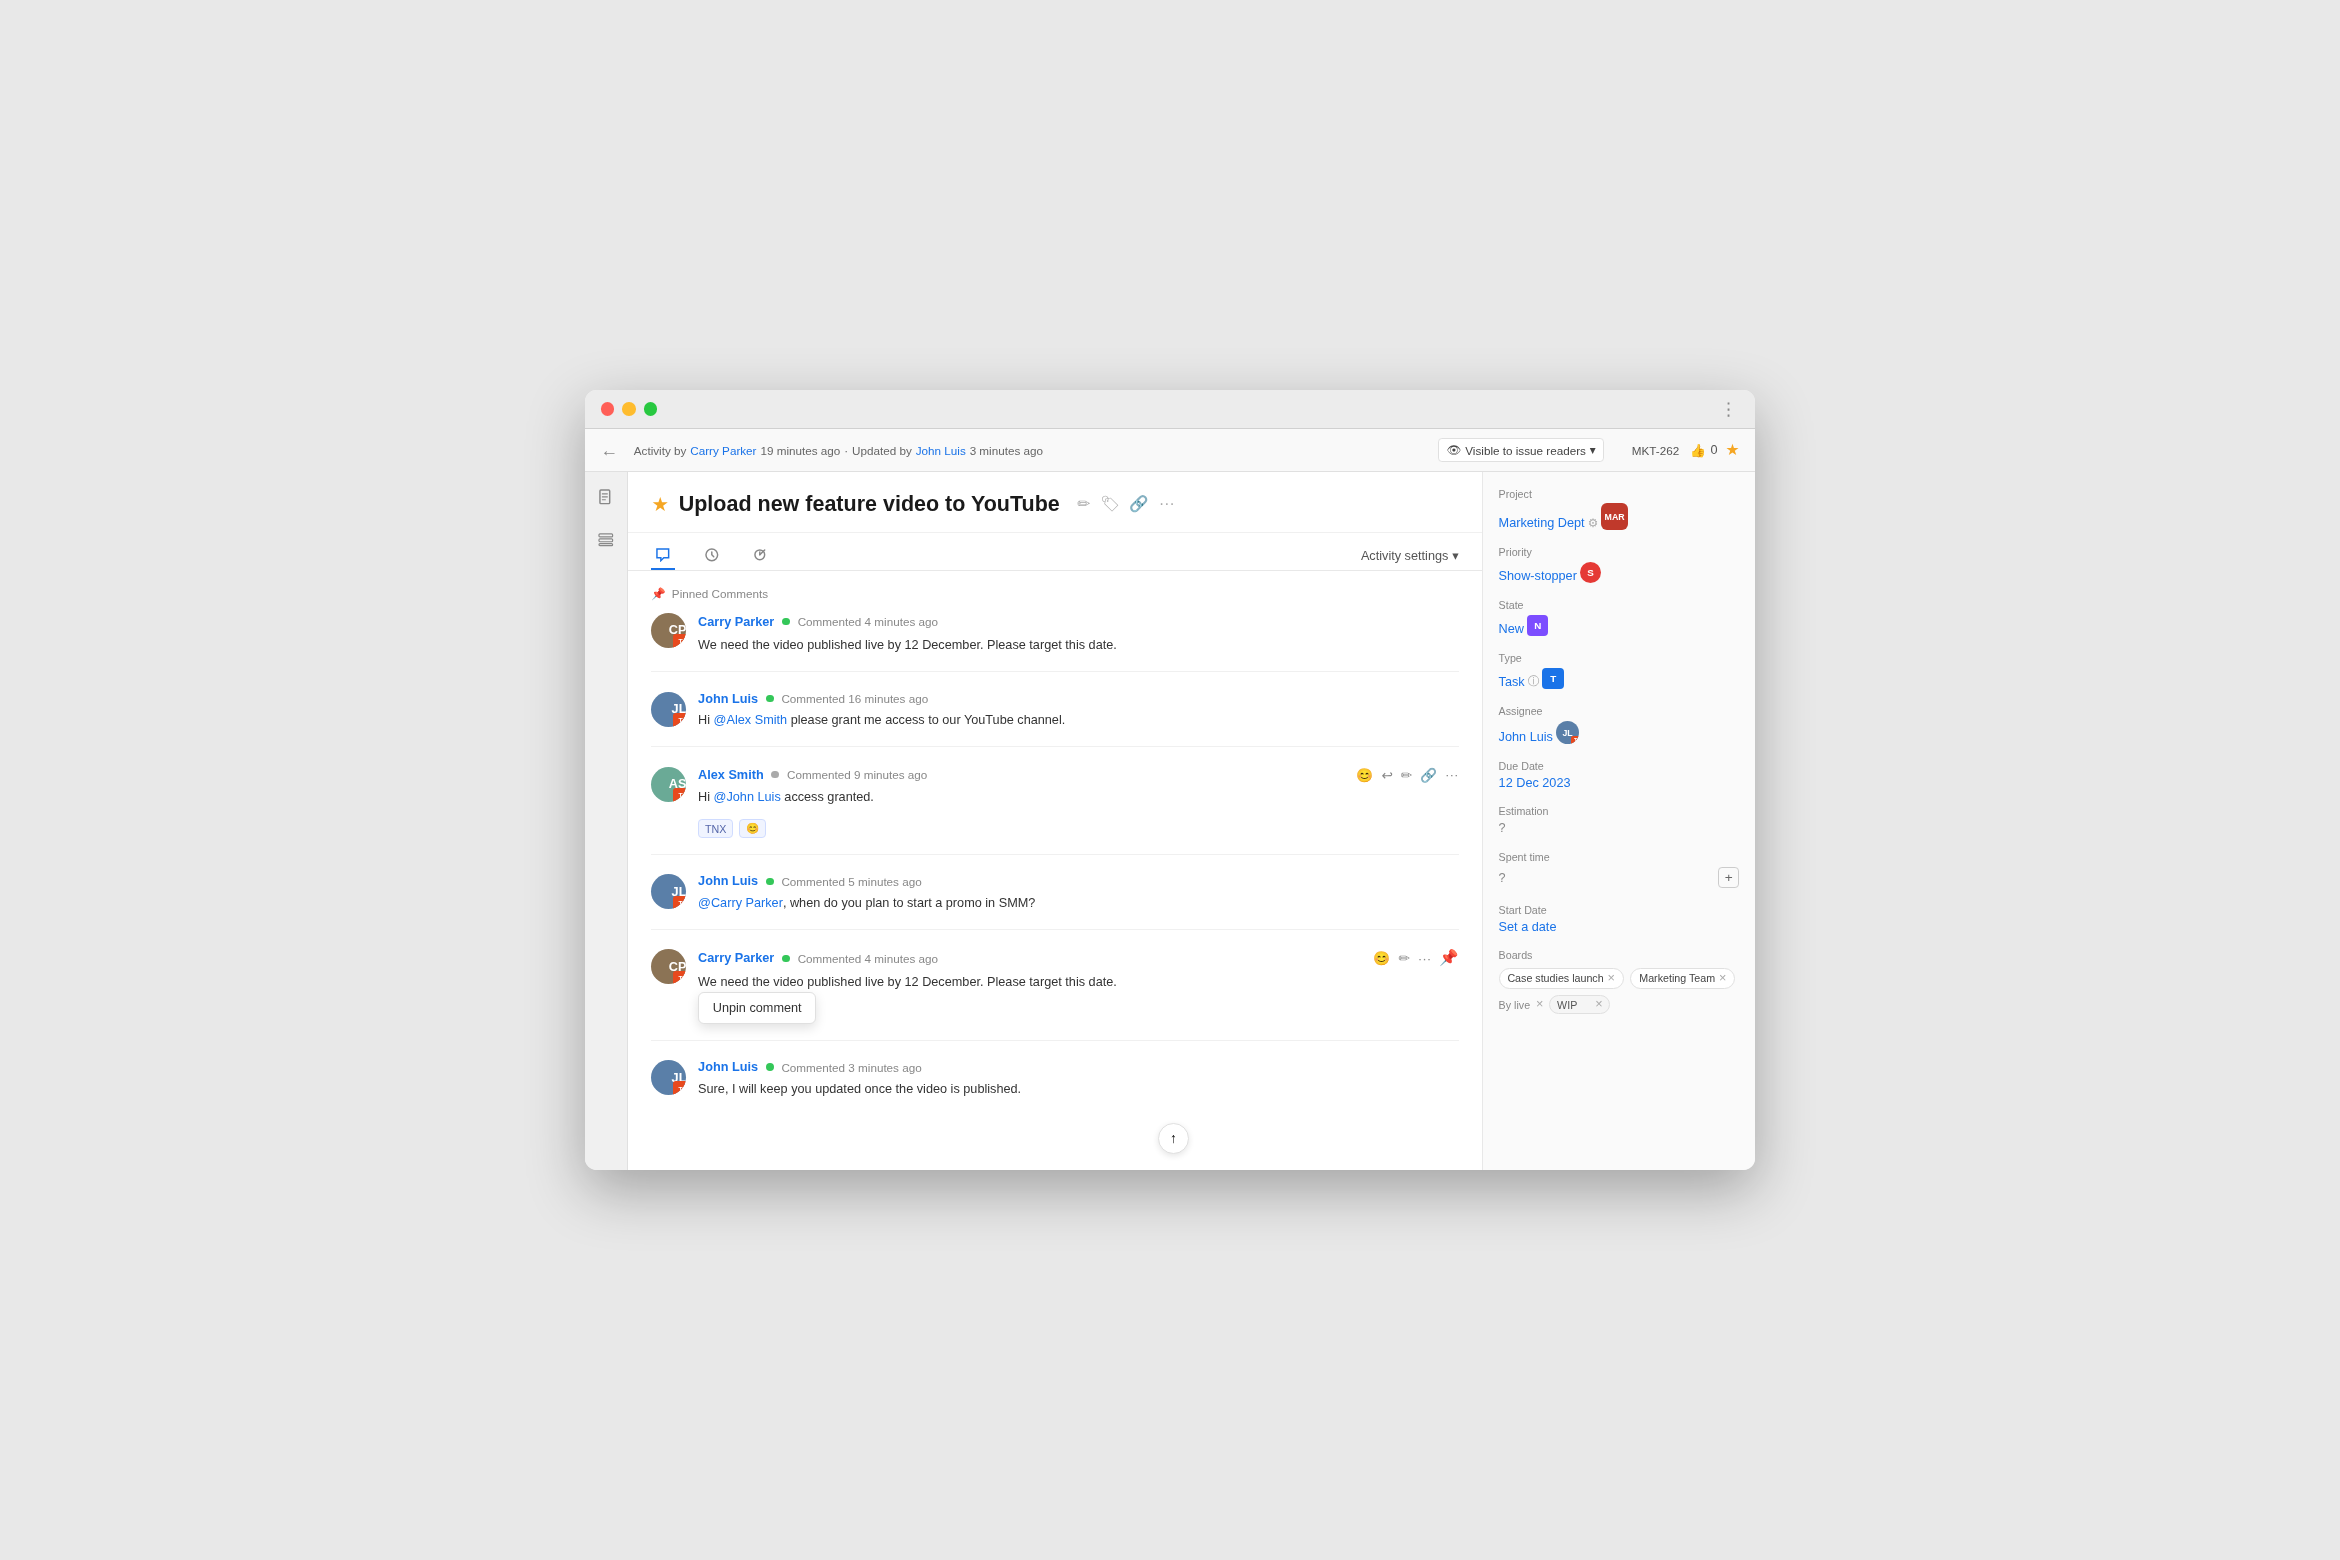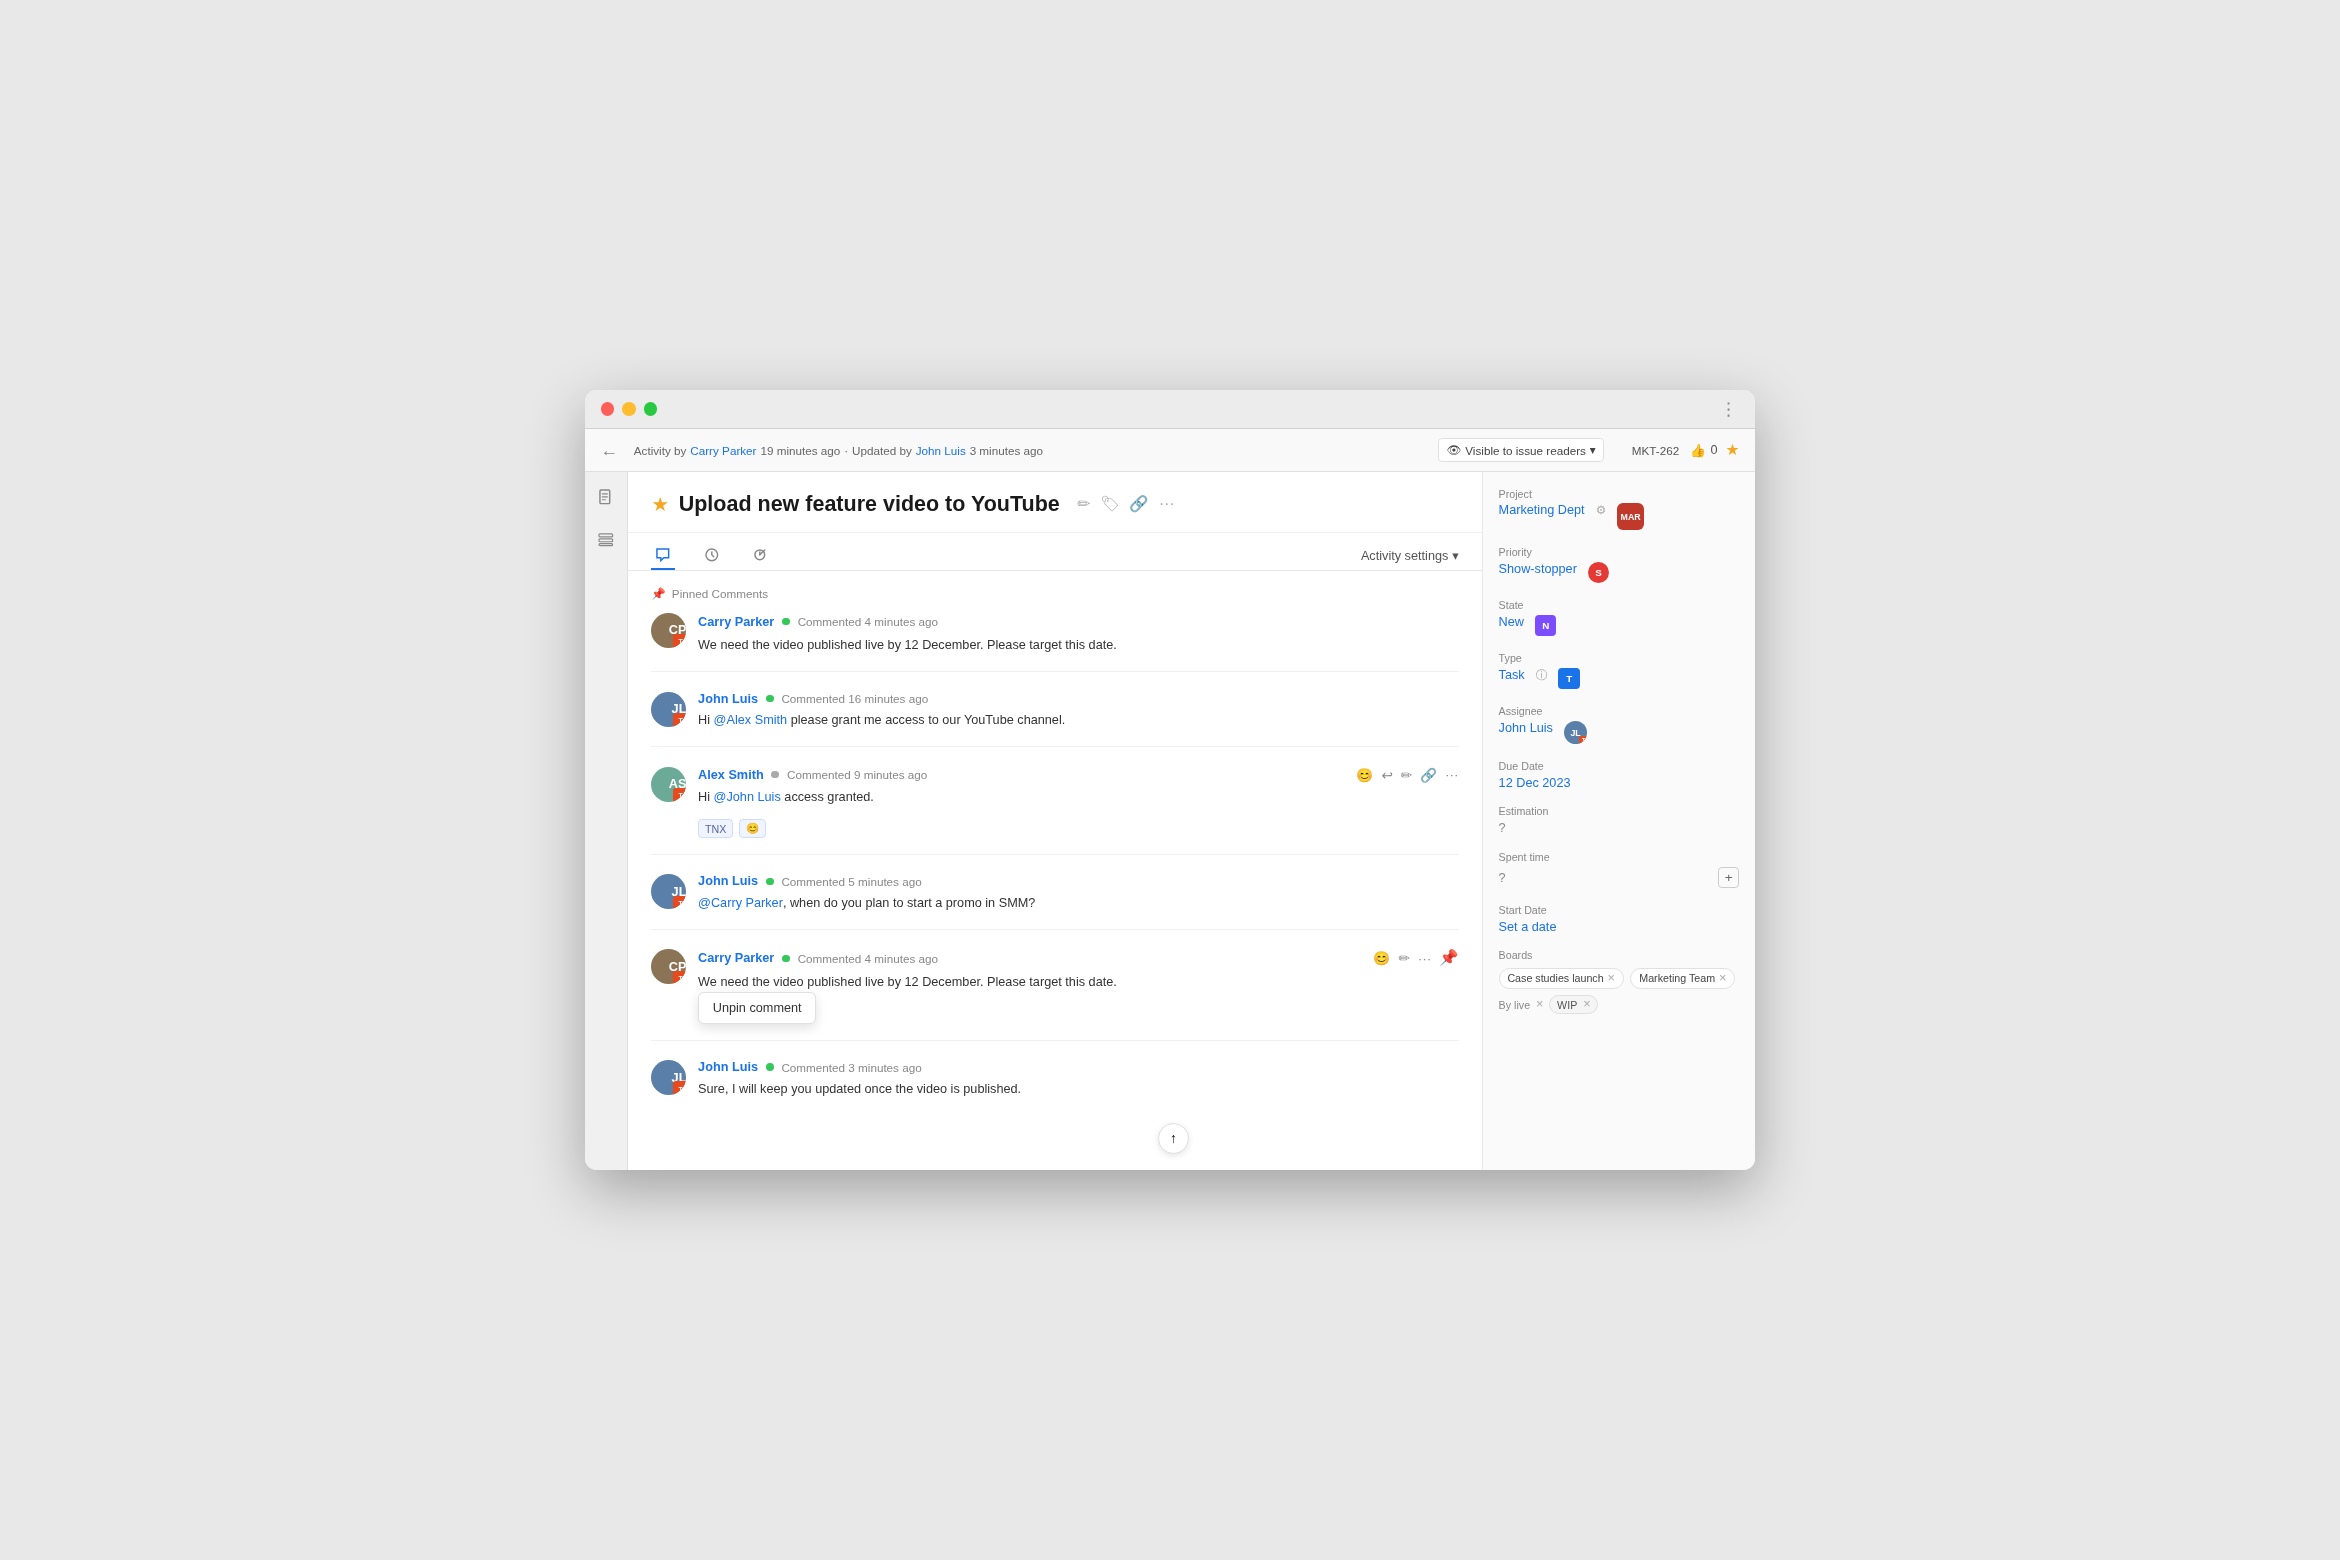--- a/index.html
+++ b/index.html
@@ -349,22 +349,22 @@
       color: #888;
       font-weight: 500;
       text-transform: none;
       margin-bottom: 3.9px;
     }
     .sidebar-value {
       font-size: 12.7px;
       font-weight: 500;
       color: #1a73e8;
       display: flex;
-      align-items: flex-start;
-      gap: 11px;
+      align-items: flex-end;
+      gap: 3px;
       cursor: pointer;
     }
     .sidebar-value.muted { color: #888; }
     .project-badge {
       width: 27px;
       height: 27px;
       border-radius: 5.9px;
       background: #c0392b;
       display: flex;
       align-items: center;
@@ -485,21 +485,21 @@
       gap: 5.9px;
       margin-top: 3.9px;
     }
     .by-tags-label {
       font-size: 10.7px;
       color: #888;
     }
     .tag-badge {
       display: inline-flex;
       align-items: center;
-      gap: 6px;
+      gap: 18px;
       background: #f5f5f5;
       border: 1px solid #e0e0e0;
       border-radius: 9.8px;
       padding: 2px 6.8px;
       font-size: 10.7px;
       color: #555;
       cursor: pointer;
     }
     .scroll-btn {
       position: absolute;

